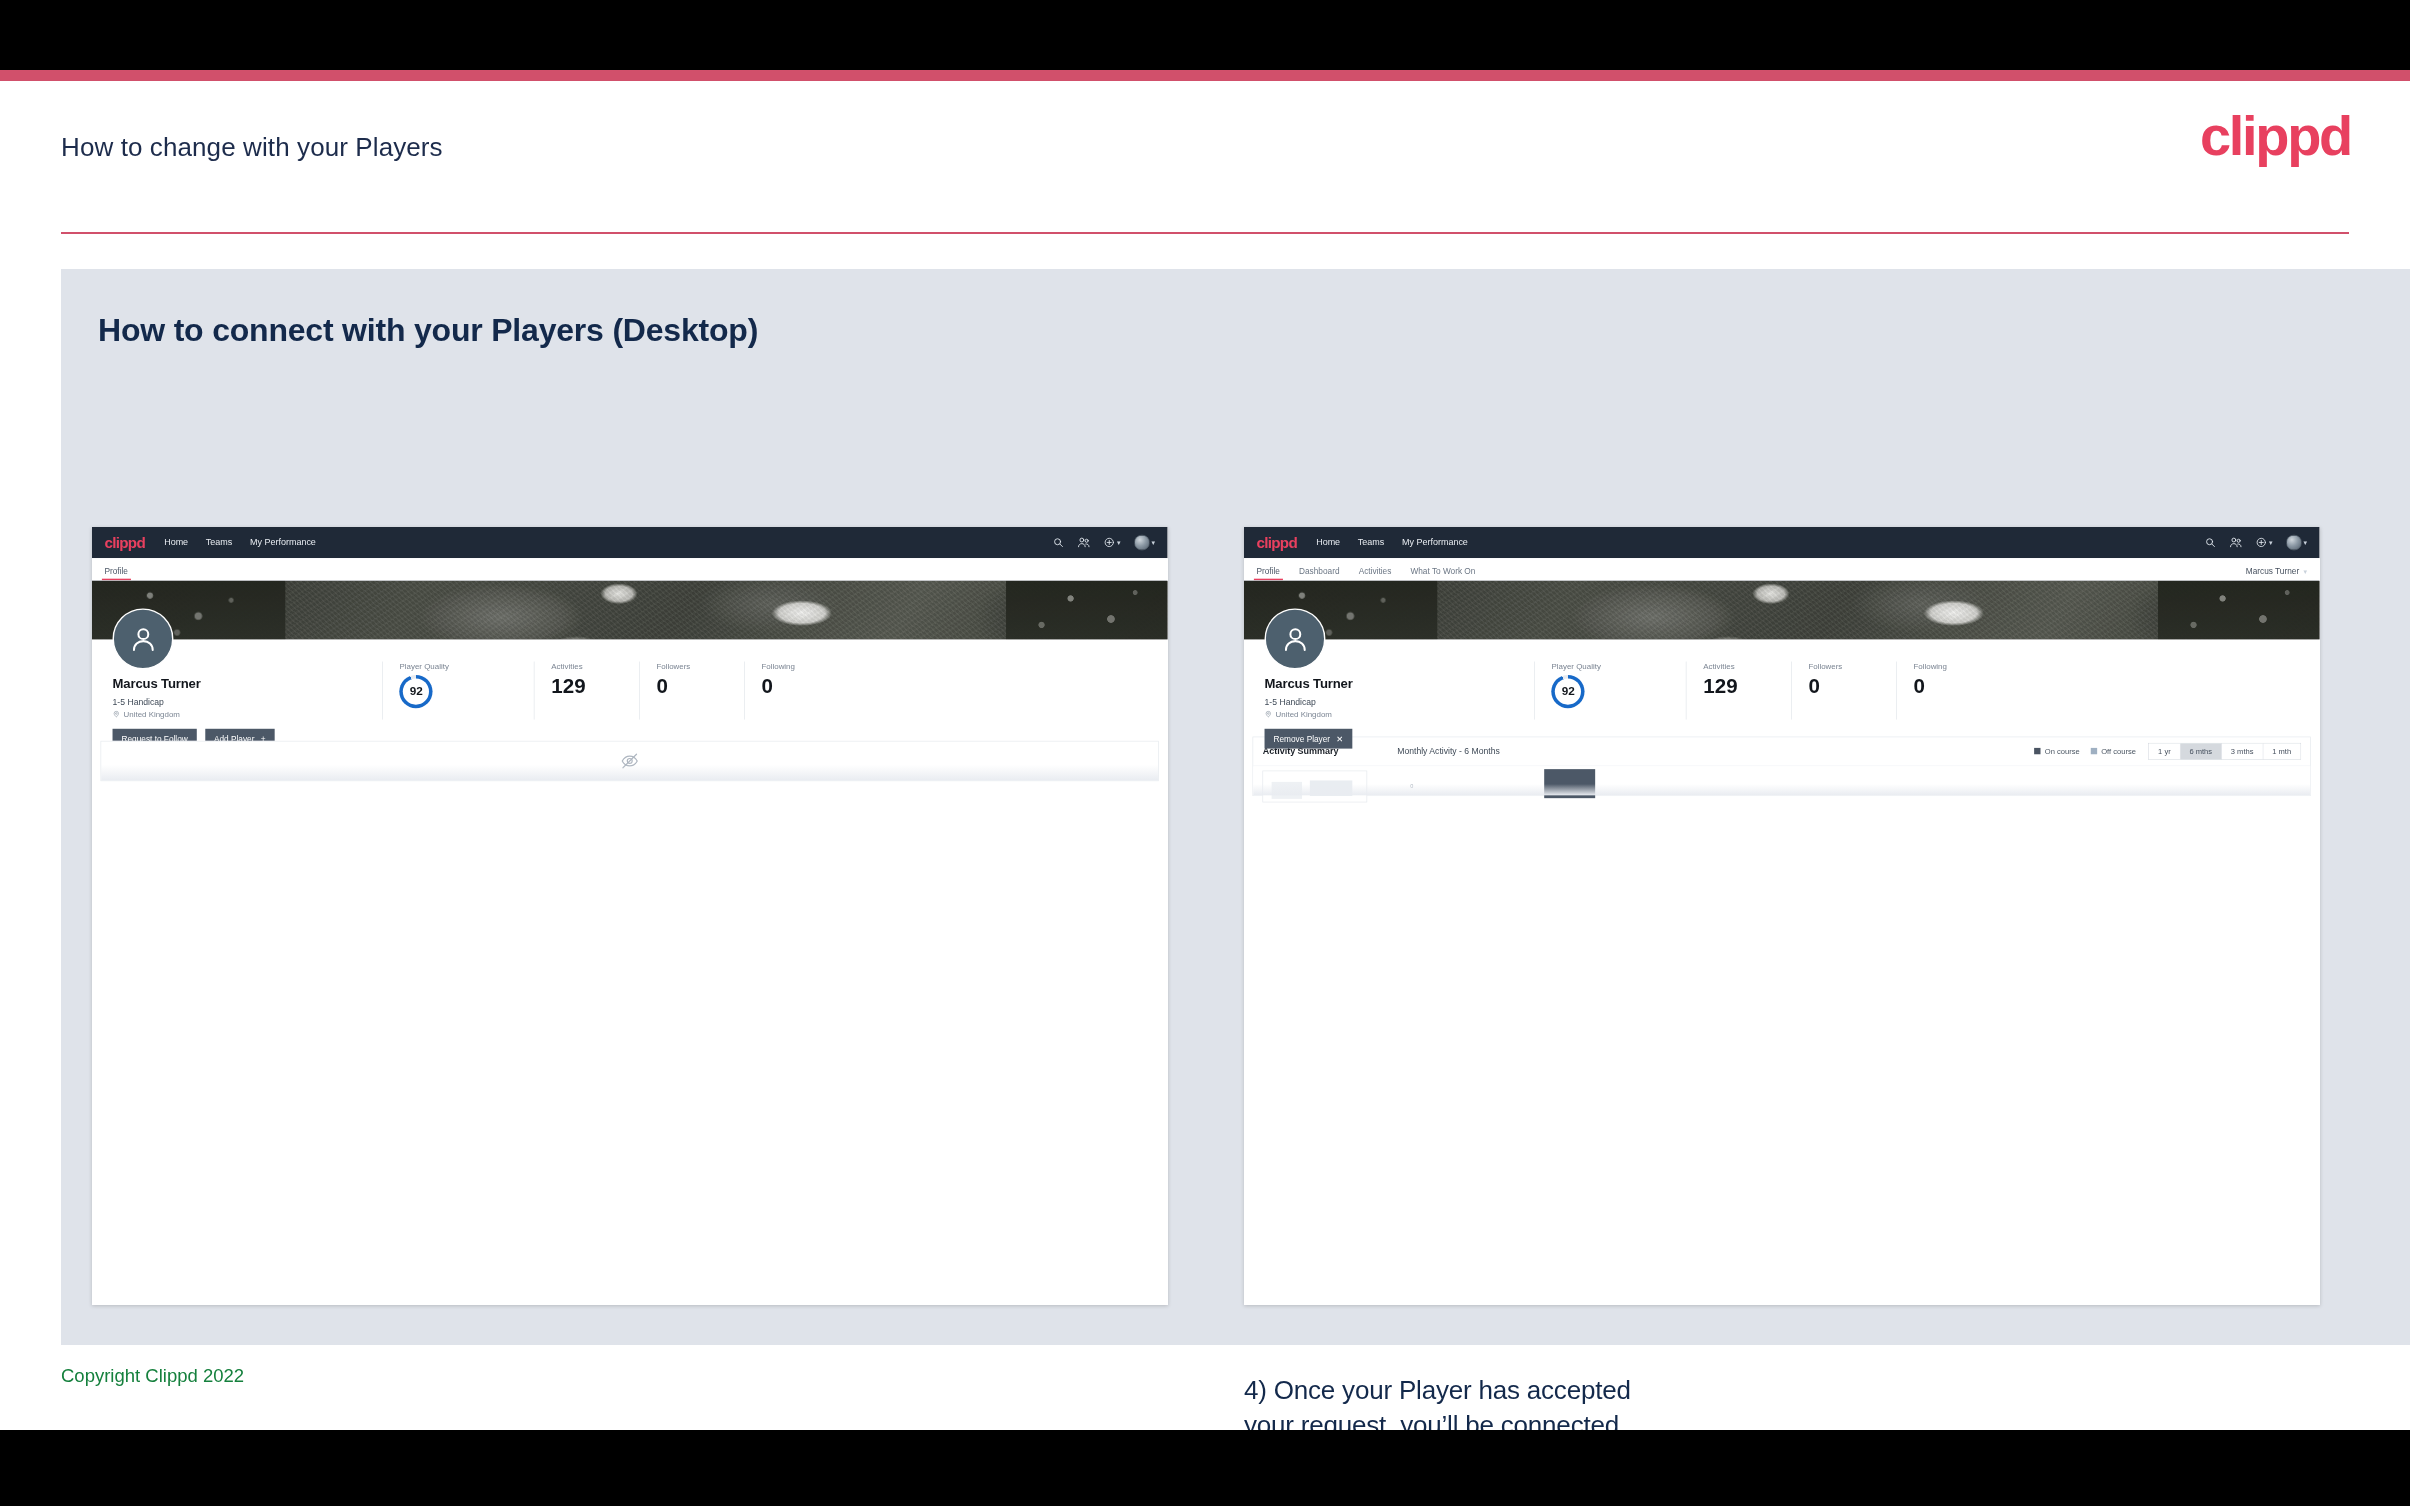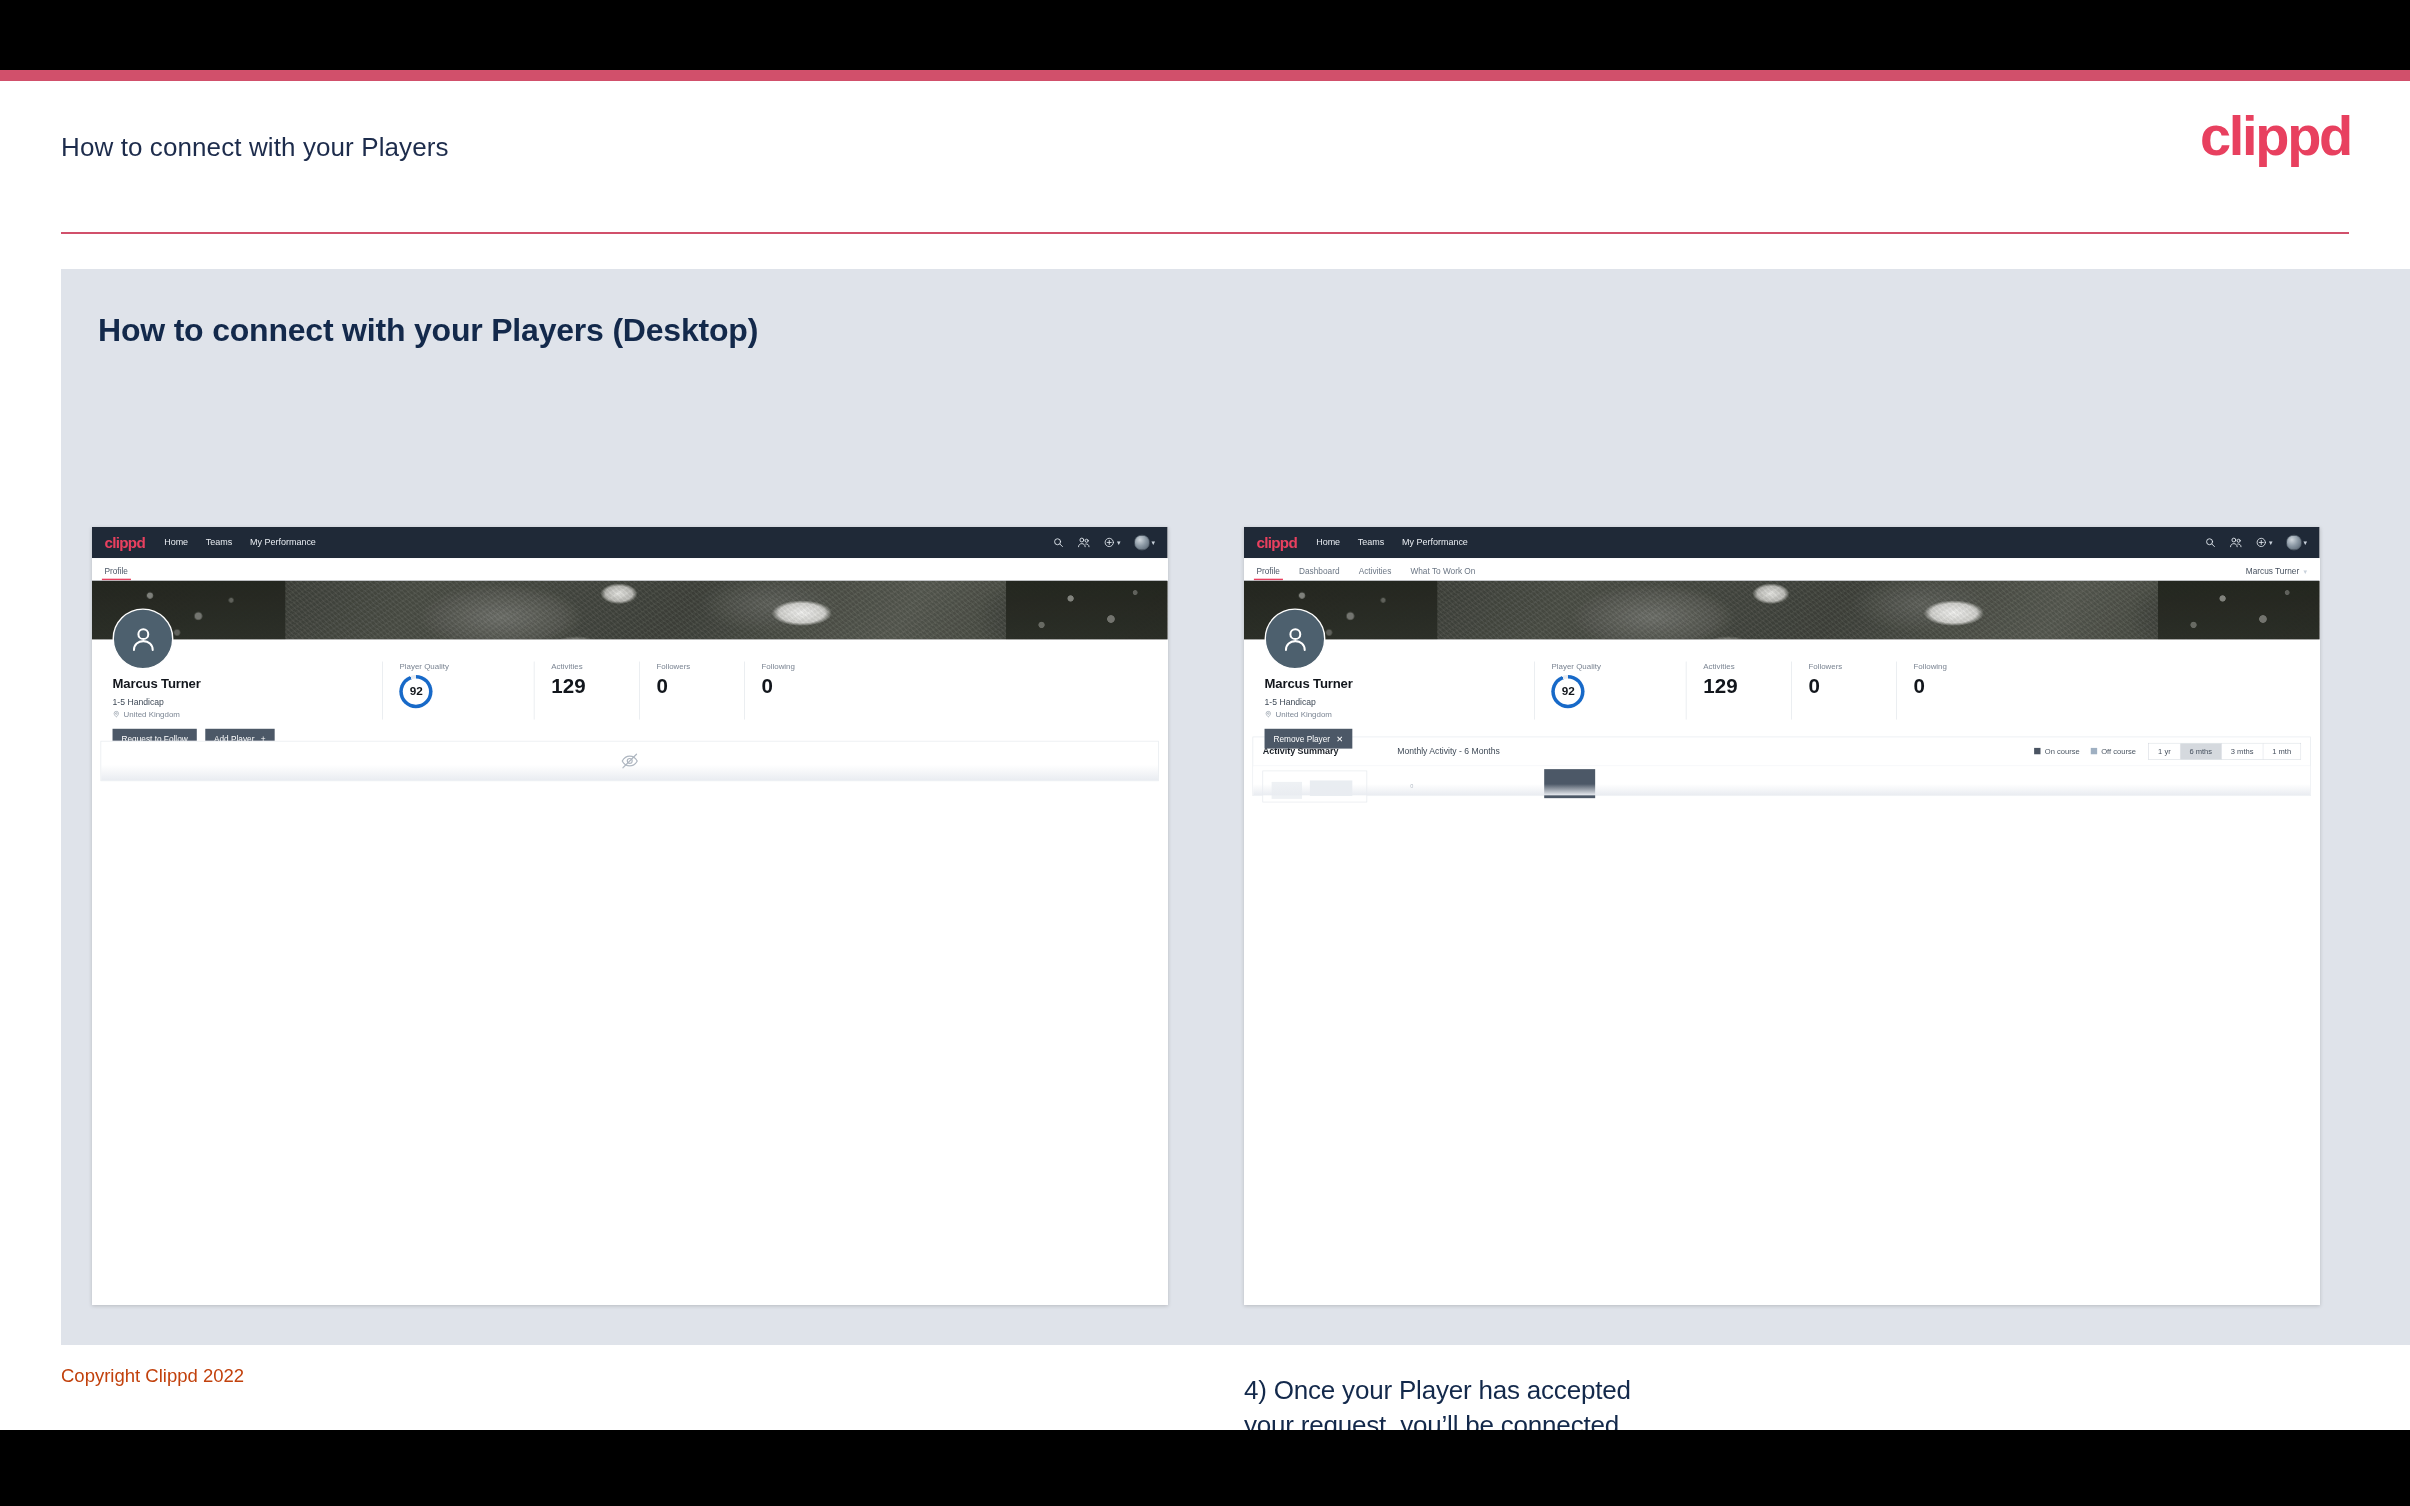--- a/index.html
+++ b/index.html
@@ -227,33 +227,33 @@
   
   .cap {
     position:absolute; font-size:26px; line-height:1.33; color:#13294b;
     font-weight:400; letter-spacing:-0.2px; white-space:pre-line;
   }
   .cap-l { left:31px;   top:1112px; width:1092px; }
   .cap-r { left:1183px; top:1104px; width:1073px; }
 
   .copyright {
     position:absolute; left:61px; top:1365px;
-    font-size:18.5px; color:#c2410c; font-weight:400;
+    font-size:18.5px; color:#15803d; font-weight:400;
   }
 </style>
 </head>
 <body>
 
 <div class="slide">
 
   <div class="bar-top"></div>
   <div class="bar-accent"></div>
 
   <div class="hdr">
-    <div class="hdr-title">How to connect with your Players</div>
+    <div class="hdr-title">How to change with your Players</div>
     <div class="hdr-logo">clippd</div>
     <div class="hdr-rule"></div>
   </div>
 
   <div class="panel">
 
     <div class="panel-title">How to connect with your Players (Desktop)</div>
 
     <div class="shot shot-left">
       <div class="scale-l">

